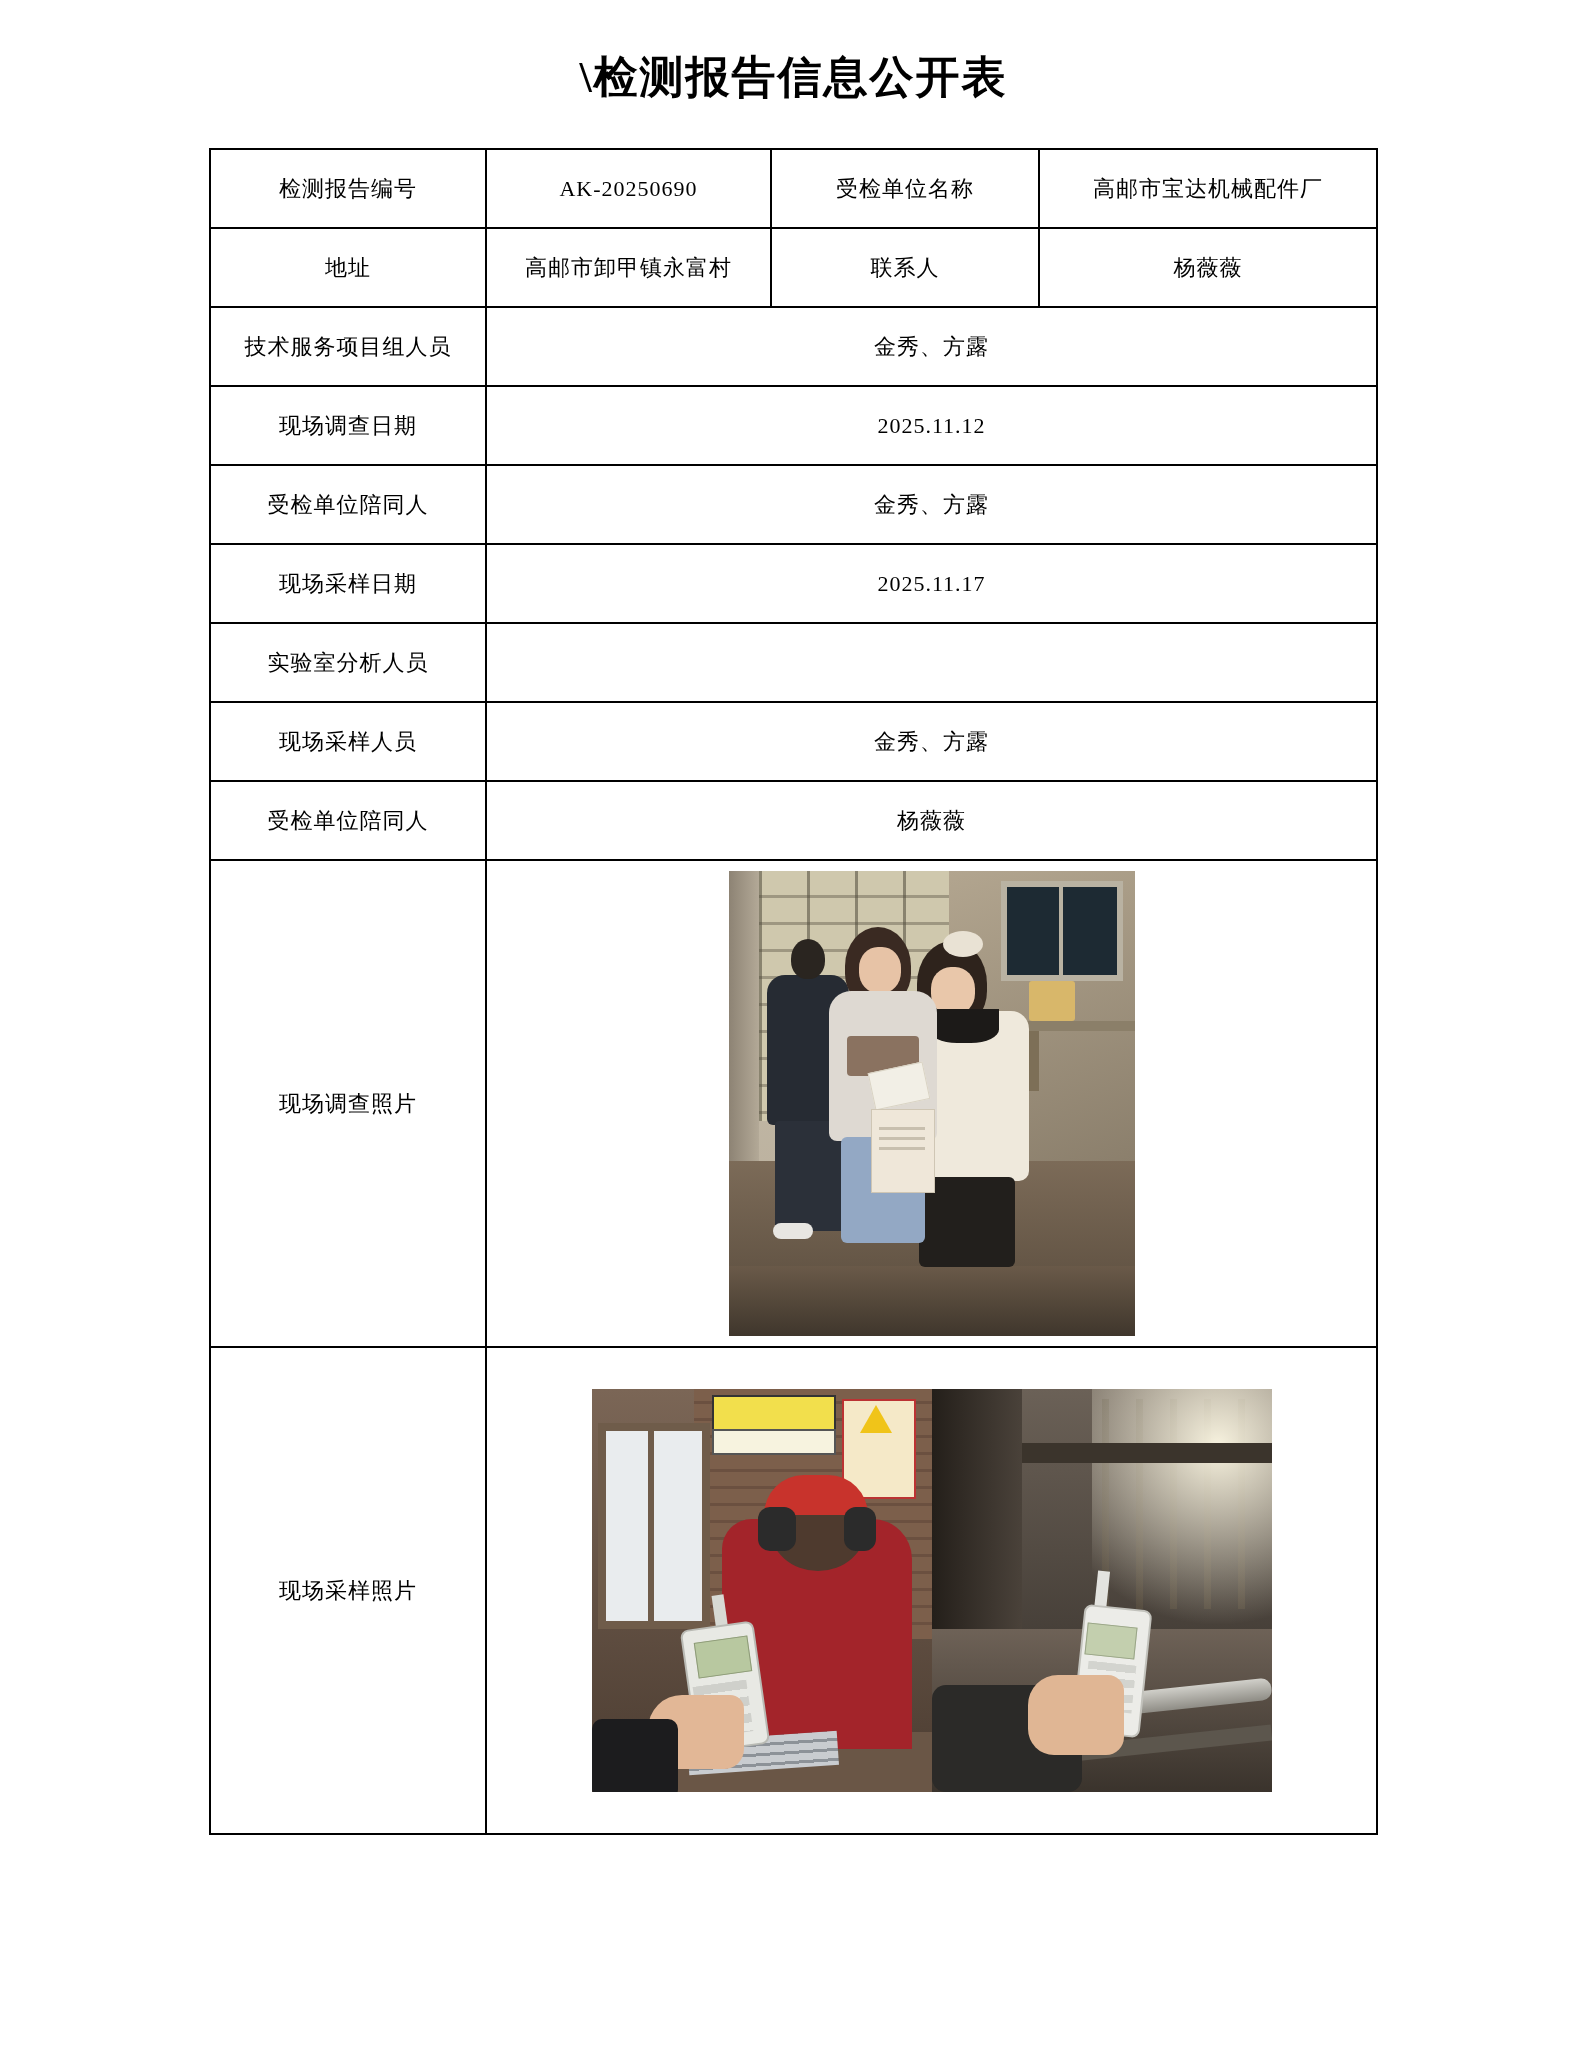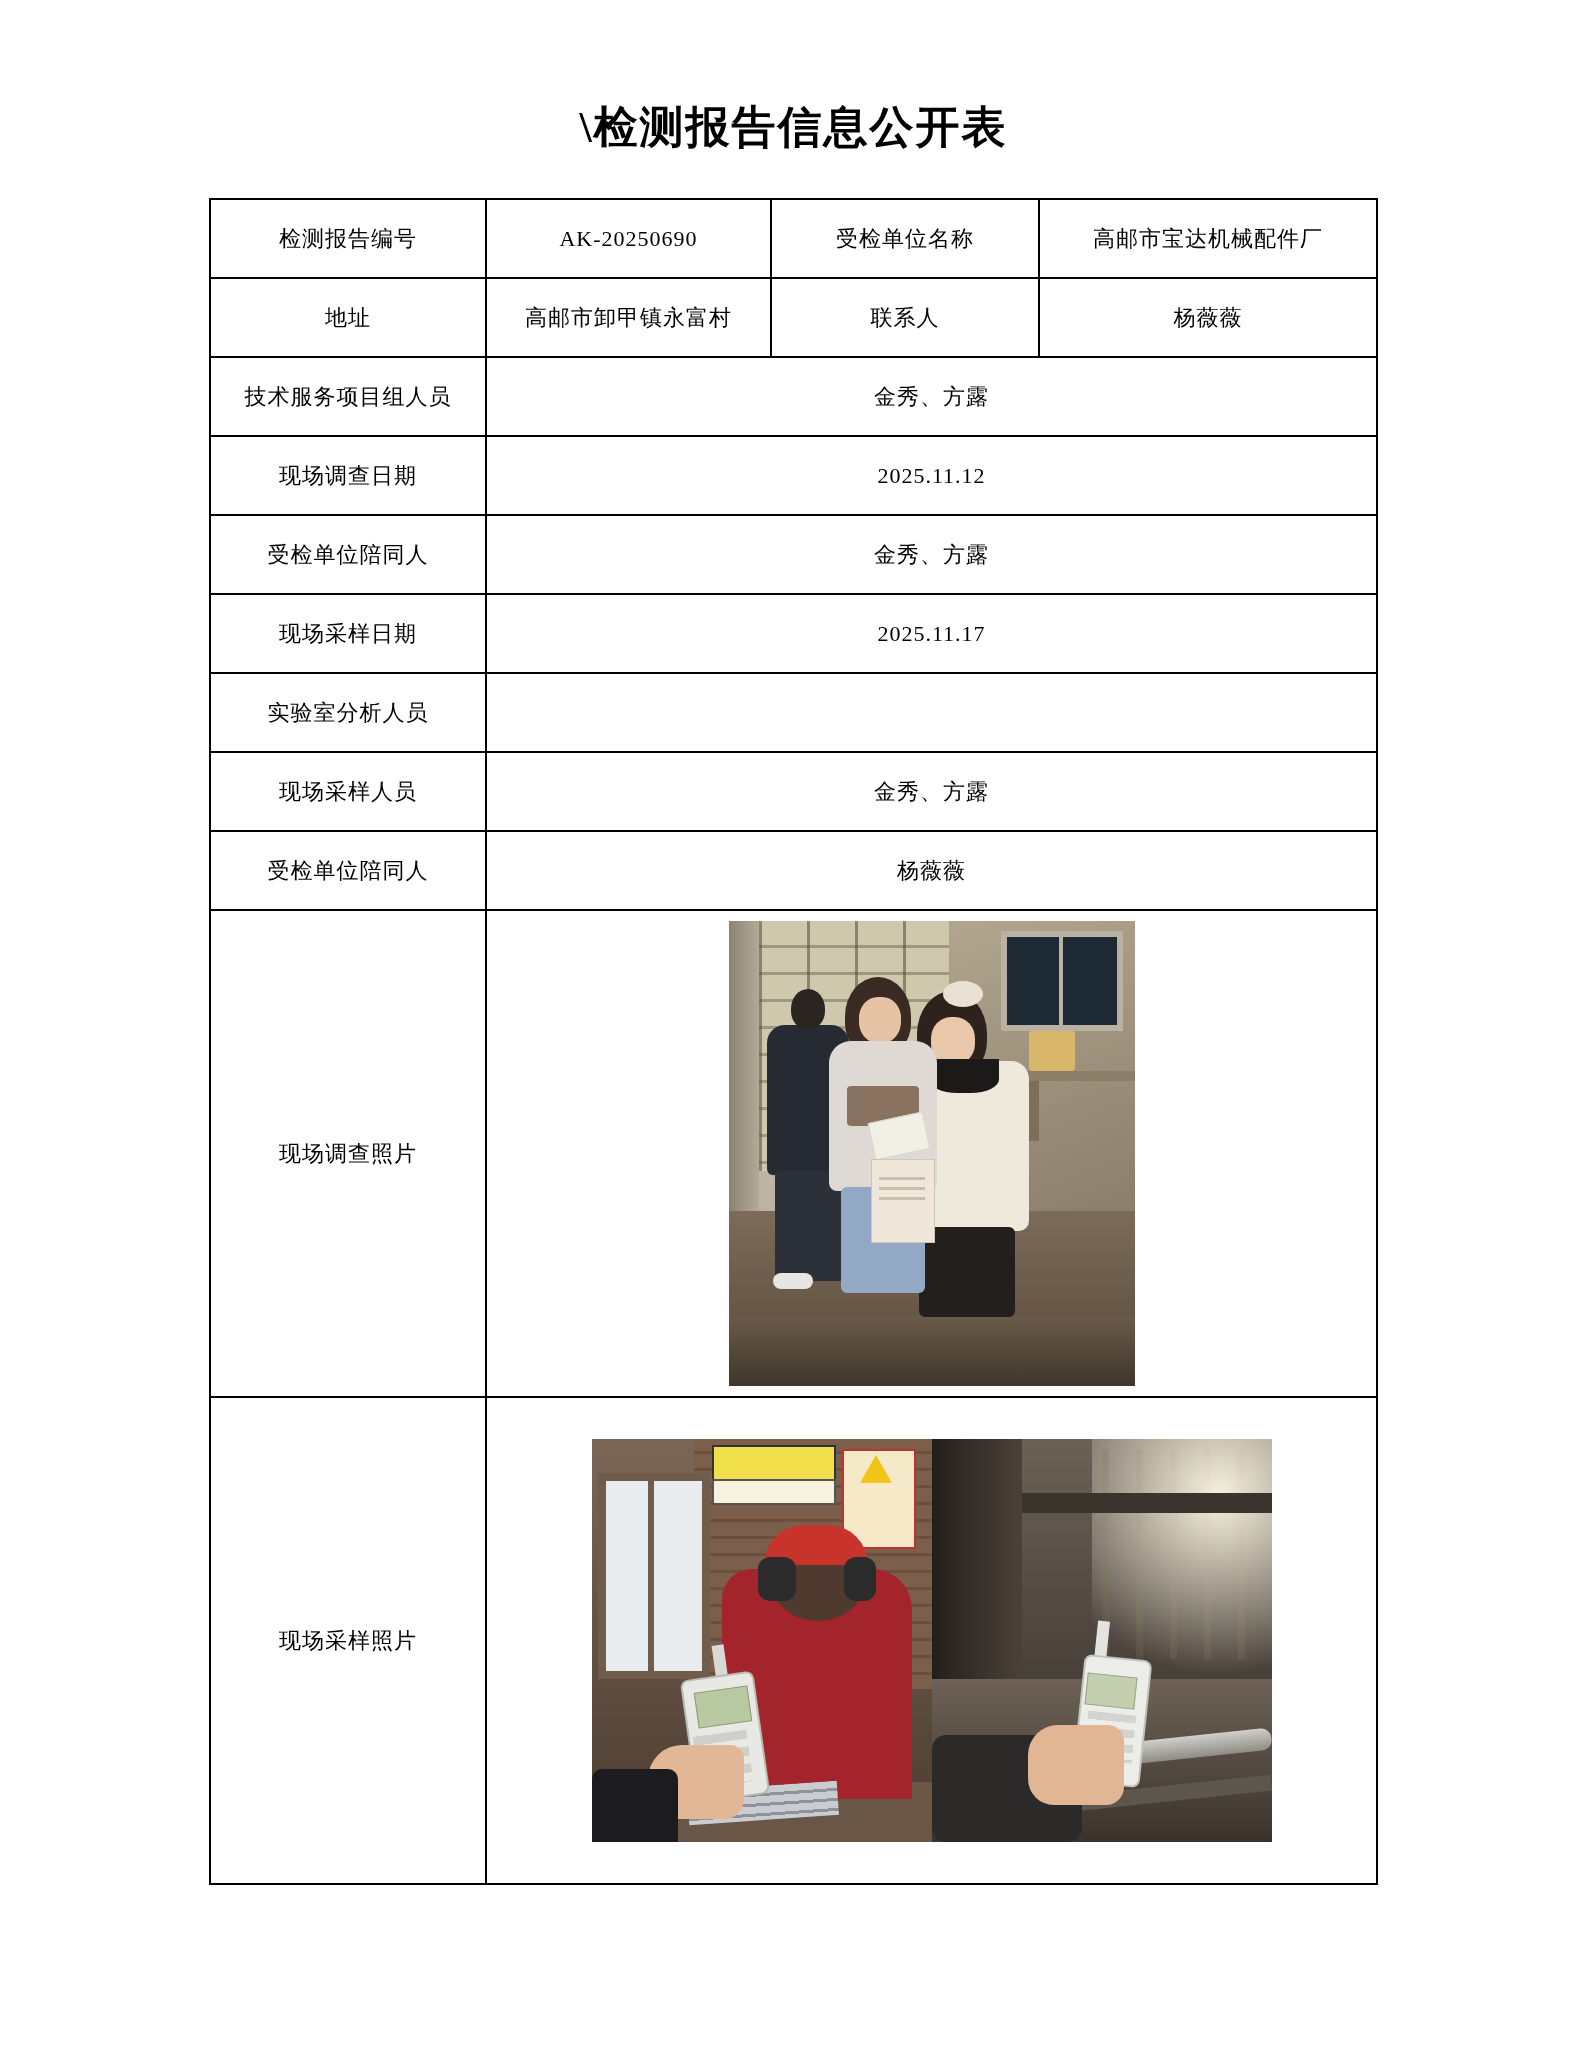--- a/index.html
+++ b/index.html
@@ -21,21 +21,21 @@
     box-sizing: border-box;
     padding: 0;
     position: relative;
   }
   .doc-title {
     text-align: center;
     font-size: 44px;
     font-weight: bold;
     letter-spacing: 2px;
     margin: 0;
-    padding: 104px 0 0 0;
+    padding: 54px 0 0 0;
     line-height: 1.1;
     font-family: "Liberation Serif", "DejaVu Serif", serif;
   }
   .doc-title .slash {
     font-weight: bold;
   }
   table.main {
     border-collapse: collapse;
     width: 1159px;
     margin: 46px auto 0 auto;

